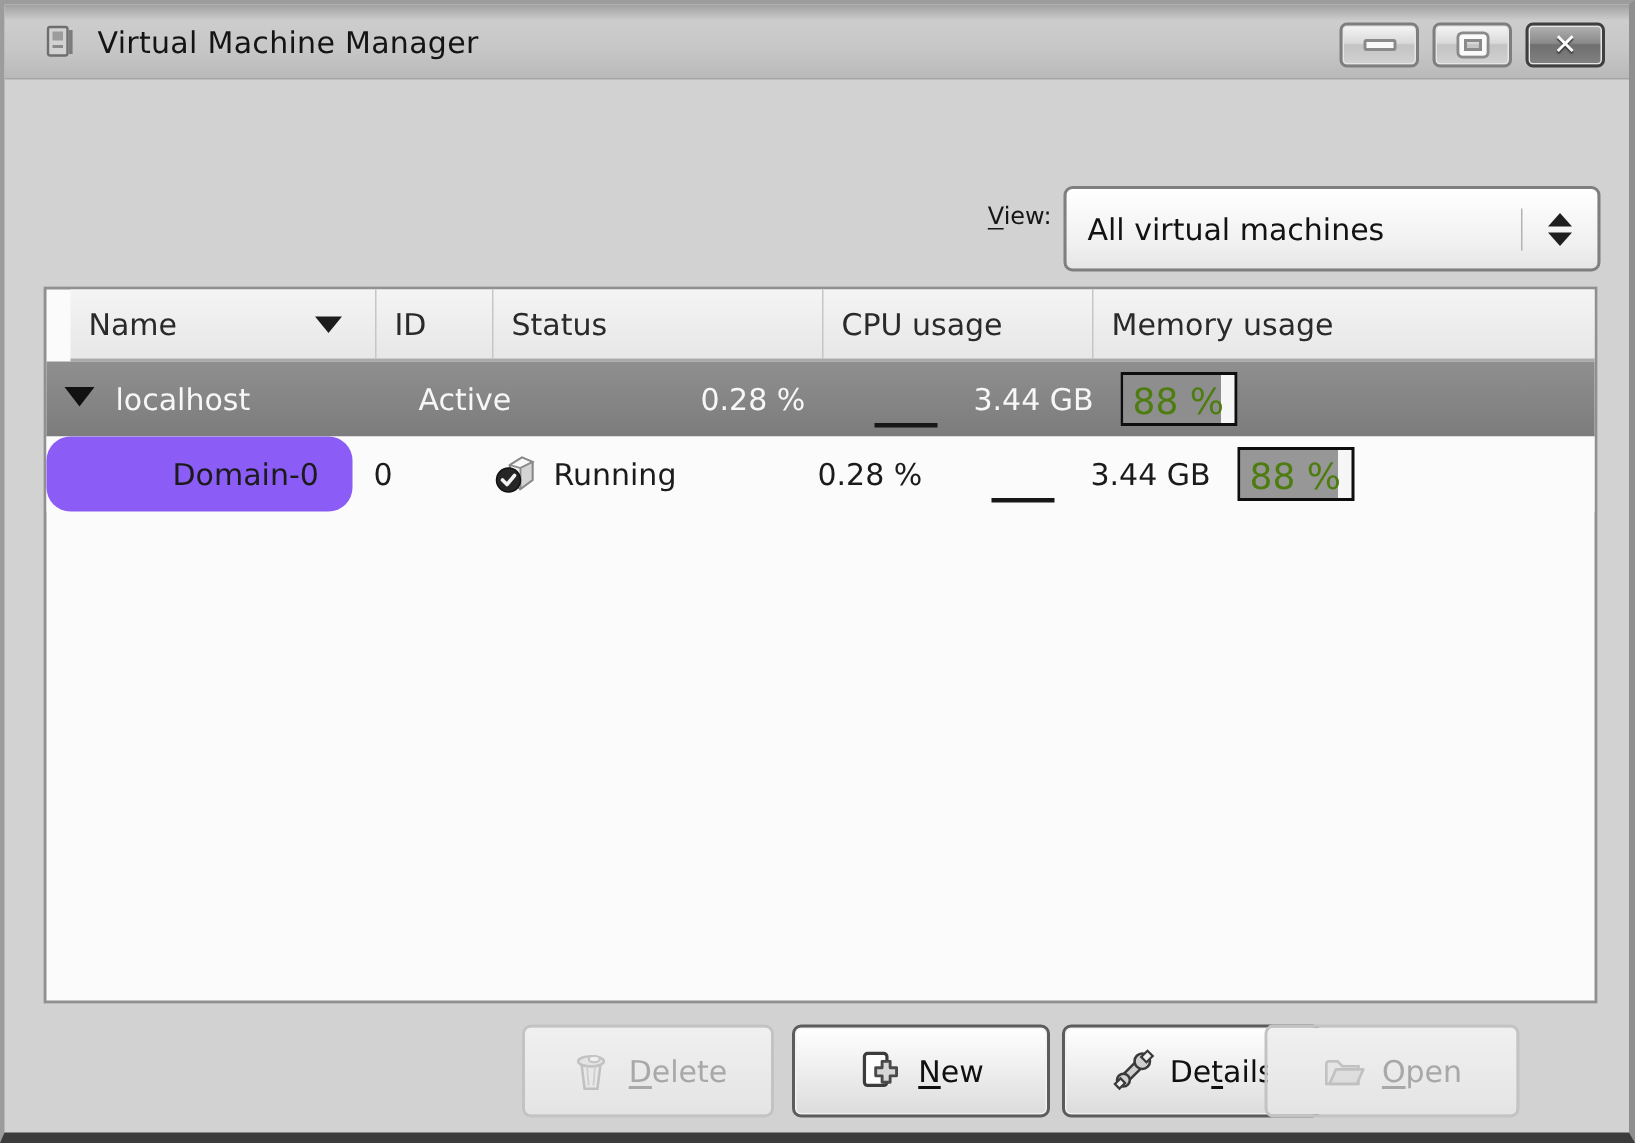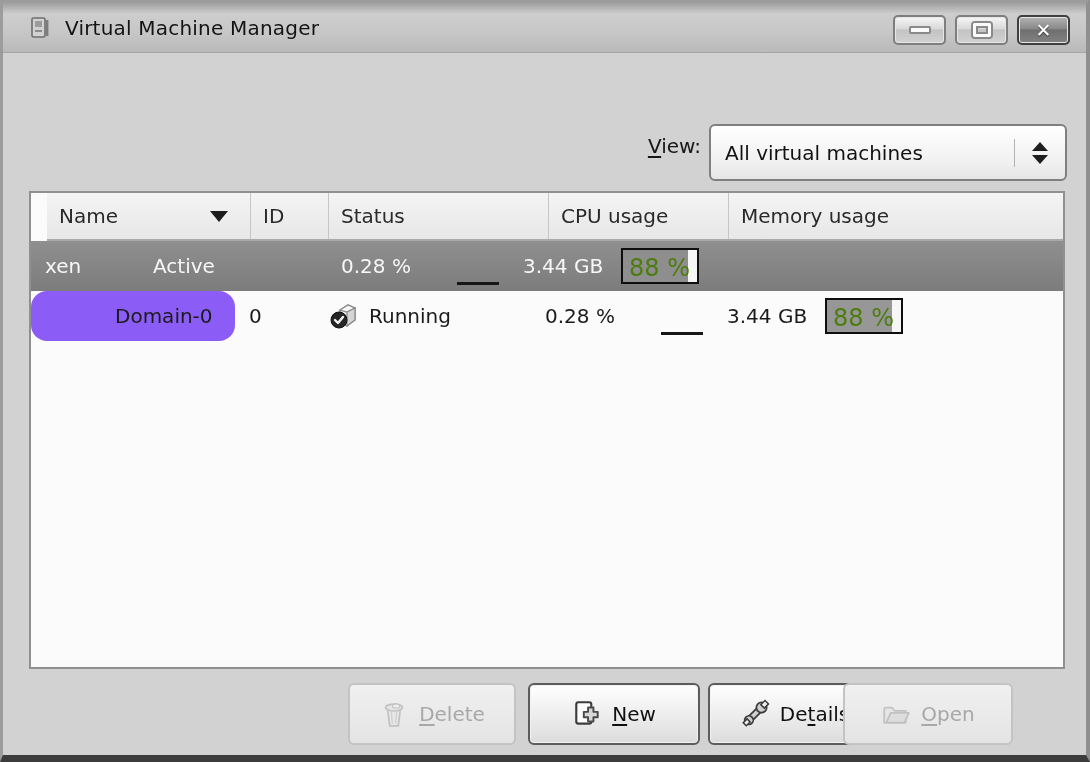--- a/index.html
+++ b/index.html
@@ -43,21 +43,21 @@
   .menubar {
     position:absolute; left:0; top:51px; right:0; height:44px;
     background:linear-gradient(#f7f7f7, #ececec);
     border-bottom:1px solid #c9c9c9;
     display:flex; align-items:center; padding-left:20px;
   }
   .menu-item { font-size:20px; color:#161616; padding:5px 10px; margin-right:24px; cursor:default; }
   .mn { text-decoration:underline; text-underline-offset:3px; }
 
   
-  .view-label { position:absolute; top:131px; left:560px; width:138px; text-align:right; font-size:20px; color:#161616; }
+  .view-label { position:absolute; top:131px; left:560px; width:138px; text-align:right; font-size:16px; color:#161616; }
   .combo {
     position:absolute; left:706px; top:121px; width:358px; height:57px;
     background:linear-gradient(#ffffff, #f0f0f0 70%, #e6e6e6);
     border:2px solid #7f7f7f; border-radius:6px;
     display:flex; align-items:center; cursor:default;
   }
   .combo-value { flex:1; padding-left:14px; font-size:20px; color:#121212; white-space:nowrap; overflow:hidden; }
   .combo-sep { width:1px; height:28px; background:#b3b3b3; }
   .combo-arrows { width:50px; display:flex; flex-direction:column; align-items:center; gap:4px; }
   .tri-up   { width:0; height:0; border-left:8px solid transparent; border-right:8px solid transparent; border-bottom:9px solid #1e1e1e; }
@@ -174,21 +174,24 @@
         </div>
       <div class="hcell c-cpu">
           <span>CPU usage</span>
         </div>
       <div class="hcell c-mem">
           <span>Memory usage</span>
         </div>
     </div>
 
     <div class="lrow row-host">
-      <div class="cell c-id id-pad">xen</div>
+      <div class="cell c-name">
+        <div class="expander"></div>
+        <span class="host-name">localhost</span>
+      </div>
       <div class="cell c-status">
           <span class="status-host">Active</span>
         </div>
       <div class="cell c-cpu cpu-pad">
         <span>0.28 %</span>
         <div class="sparkline"></div>
       </div>
       <div class="cell c-mem mem-pad">
         <span>3.44 GB</span>
         <div class="membar">

